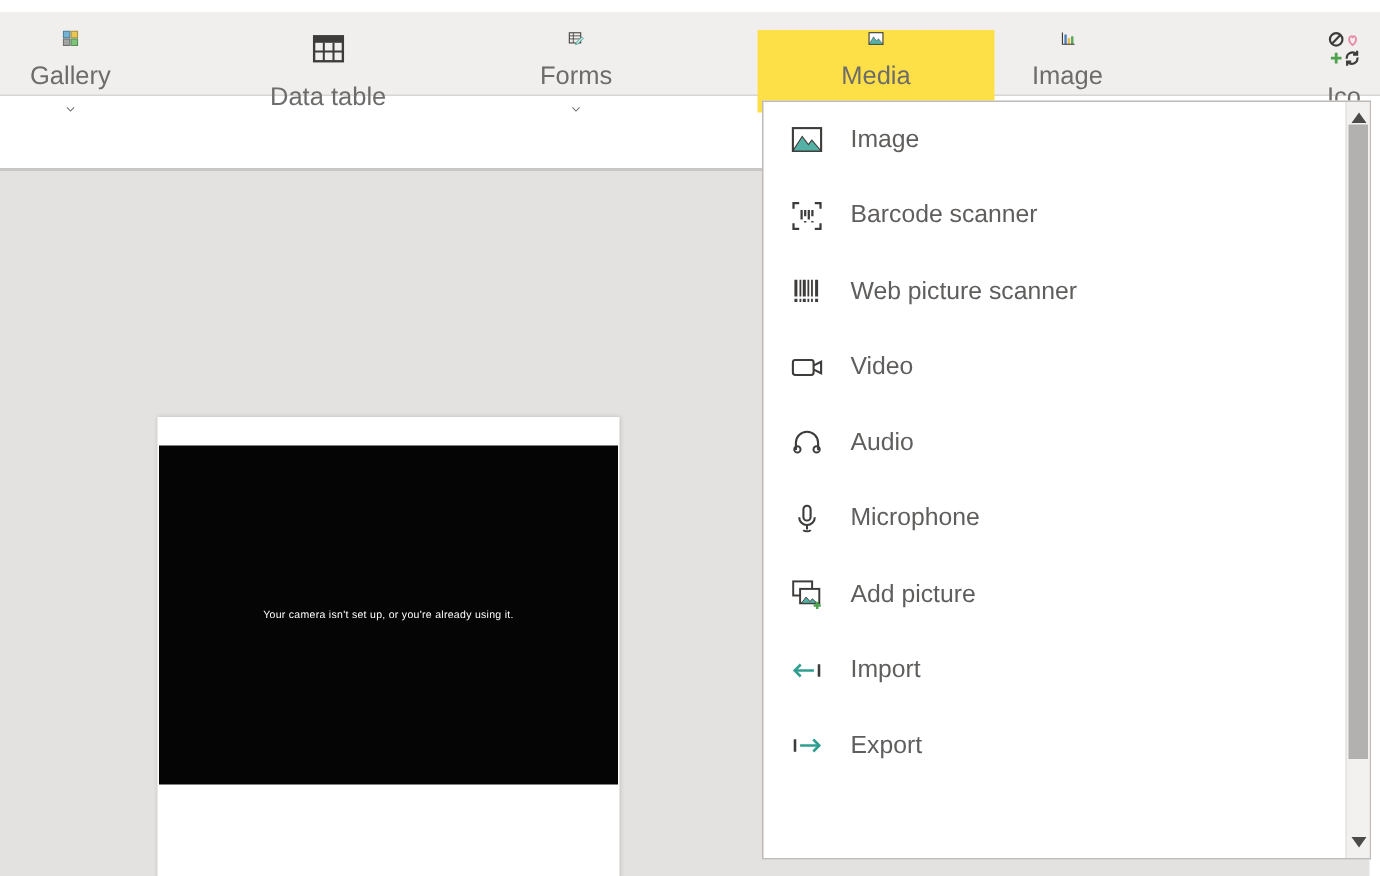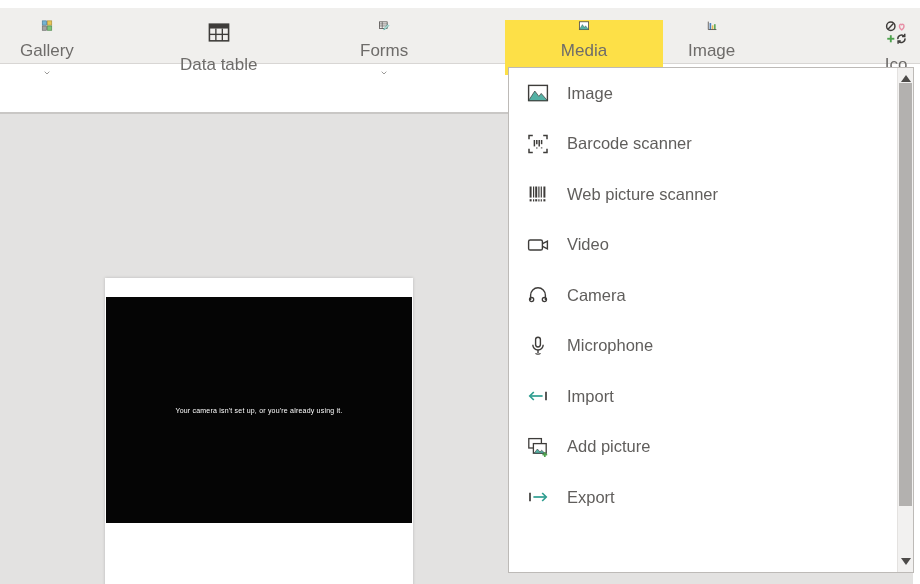--- a/index.html
+++ b/index.html
@@ -201,57 +201,57 @@
         </svg>
         <span>Video</span>
       </div>
 
       <div class="menu-item">
         <svg width="24" height="24" viewBox="0 0 24 24">
           <path d="M4.6 17 V12.2 a7.4 7.4 0 0 1 14.8 0 V17" fill="none" stroke="#3e3c3a" stroke-width="1.4"></path>
           <circle cx="5.6" cy="16.6" r="2.1" fill="none" stroke="#3e3c3a" stroke-width="1.3"></circle>
           <circle cx="18.4" cy="16.6" r="2.1" fill="none" stroke="#3e3c3a" stroke-width="1.3"></circle>
         </svg>
-        <span>Camera</span>
+        <span>Audio</span>
       </div>
 
       <div class="menu-item">
         <svg width="24" height="24" viewBox="0 0 24 24">
           <rect x="9.6" y="3.2" width="4.8" height="9.8" rx="2.4" fill="none" stroke="#3e3c3a" stroke-width="1.4"></rect>
           <path d="M6.8 10.8 a5.2 5.2 0 0 0 10.4 0" fill="none" stroke="#3e3c3a" stroke-width="1.4"></path>
           <line x1="12" y1="16" x2="12" y2="19" stroke="#3e3c3a" stroke-width="1.4"></line>
           <path d="M9.5 19.4 a2.8 1.5 0 0 0 5 0" fill="none" stroke="#3e3c3a" stroke-width="1.3"></path>
         </svg>
         <span>Microphone</span>
-      </div>
-
-      <div class="menu-item">
-        <svg width="24" height="24" viewBox="0 0 24 24">
-          <line x1="20" y1="7.8" x2="20" y2="16.2" stroke="#3e3c3a" stroke-width="1.7"></line>
-          <g fill="none" stroke="#2f9e90" stroke-width="1.7">
-            <line x1="16.6" y1="12" x2="3.8" y2="12"></line>
-            <path d="M7.8 8 L3.8 12 L7.8 16"></path>
-          </g>
-        </svg>
-        <span>Import</span>
       </div>
 
       <div class="menu-item">
         <svg width="24" height="24" viewBox="0 0 24 24">
           <rect x="2.8" y="3.6" width="12.6" height="9.4" fill="#ffffff" stroke="#3e3c3a" stroke-width="1.3"></rect>
           <rect x="7.4" y="8.6" width="12.8" height="9.6" fill="#ffffff" stroke="#3e3c3a" stroke-width="1.3"></rect>
           <path d="M8.2 18.2 l3.2-4.2 2.6 3 1.6-1.8 3.2 3 z" fill="#54b1a5" stroke="#3e3c3a" stroke-width="0.6"></path>
           <line x1="18.8" y1="17.2" x2="18.8" y2="22" stroke="#4ea24e" stroke-width="1.7"></line>
           <line x1="16.4" y1="19.6" x2="21.2" y2="19.6" stroke="#4ea24e" stroke-width="1.7"></line>
         </svg>
         <span>Add picture</span>
       </div>
 
       <div class="menu-item">
         <svg width="24" height="24" viewBox="0 0 24 24">
+          <line x1="20" y1="7.8" x2="20" y2="16.2" stroke="#3e3c3a" stroke-width="1.7"></line>
+          <g fill="none" stroke="#2f9e90" stroke-width="1.7">
+            <line x1="16.6" y1="12" x2="3.8" y2="12"></line>
+            <path d="M7.8 8 L3.8 12 L7.8 16"></path>
+          </g>
+        </svg>
+        <span>Import</span>
+      </div>
+
+      <div class="menu-item">
+        <svg width="24" height="24" viewBox="0 0 24 24">
           <line x1="4" y1="7.8" x2="4" y2="16.2" stroke="#3e3c3a" stroke-width="1.7"></line>
           <g fill="none" stroke="#2f9e90" stroke-width="1.7">
             <line x1="7.4" y1="12" x2="20.2" y2="12"></line>
             <path d="M16.2 8 L20.2 12 L16.2 16"></path>
           </g>
         </svg>
         <span>Export</span>
       </div>
 
     </div>

